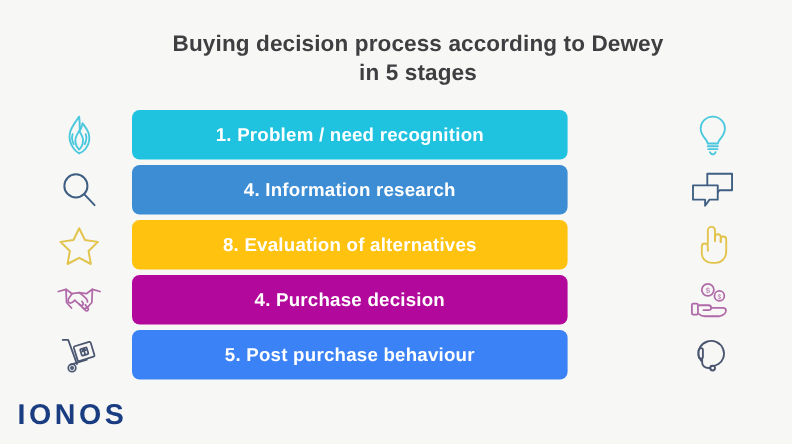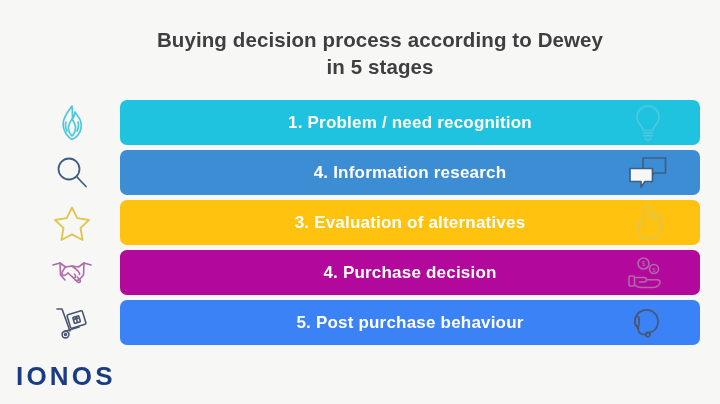--- a/index.html
+++ b/index.html
@@ -46,21 +46,21 @@
   }
   .stage-row {
     position: relative;
     height: 45px;
     margin-bottom: 5px;
   }
   .bar {
     position: absolute;
     left: 0;
     top: 0;
-    width: 580px;
+    width: 396px;
     height: 45px;
     border-radius: 7px;
     display: flex;
     align-items: center;
     justify-content: center;
     box-sizing: border-box;
     text-align: center;
   }
   .bar-label {
     color: #ffffff;
@@ -114,21 +114,21 @@
     </div>
 
     <div class="stage-row">
       <div class="bar" style="background:#3d8dd4;">
         <span class="bar-label">4. Information research</span>
       </div>
     </div>
 
     <div class="stage-row">
       <div class="bar" style="background:#ffc20e;">
-        <span class="bar-label">3. Evaluation of alternatives</span>
+        <span class="bar-label">8. Evaluation of alternatives</span>
       </div>
     </div>
 
     <div class="stage-row">
       <div class="bar" style="background:#b3089c;">
         <span class="bar-label">4. Purchase decision</span>
       </div>
     </div>
 
     <div class="stage-row">

